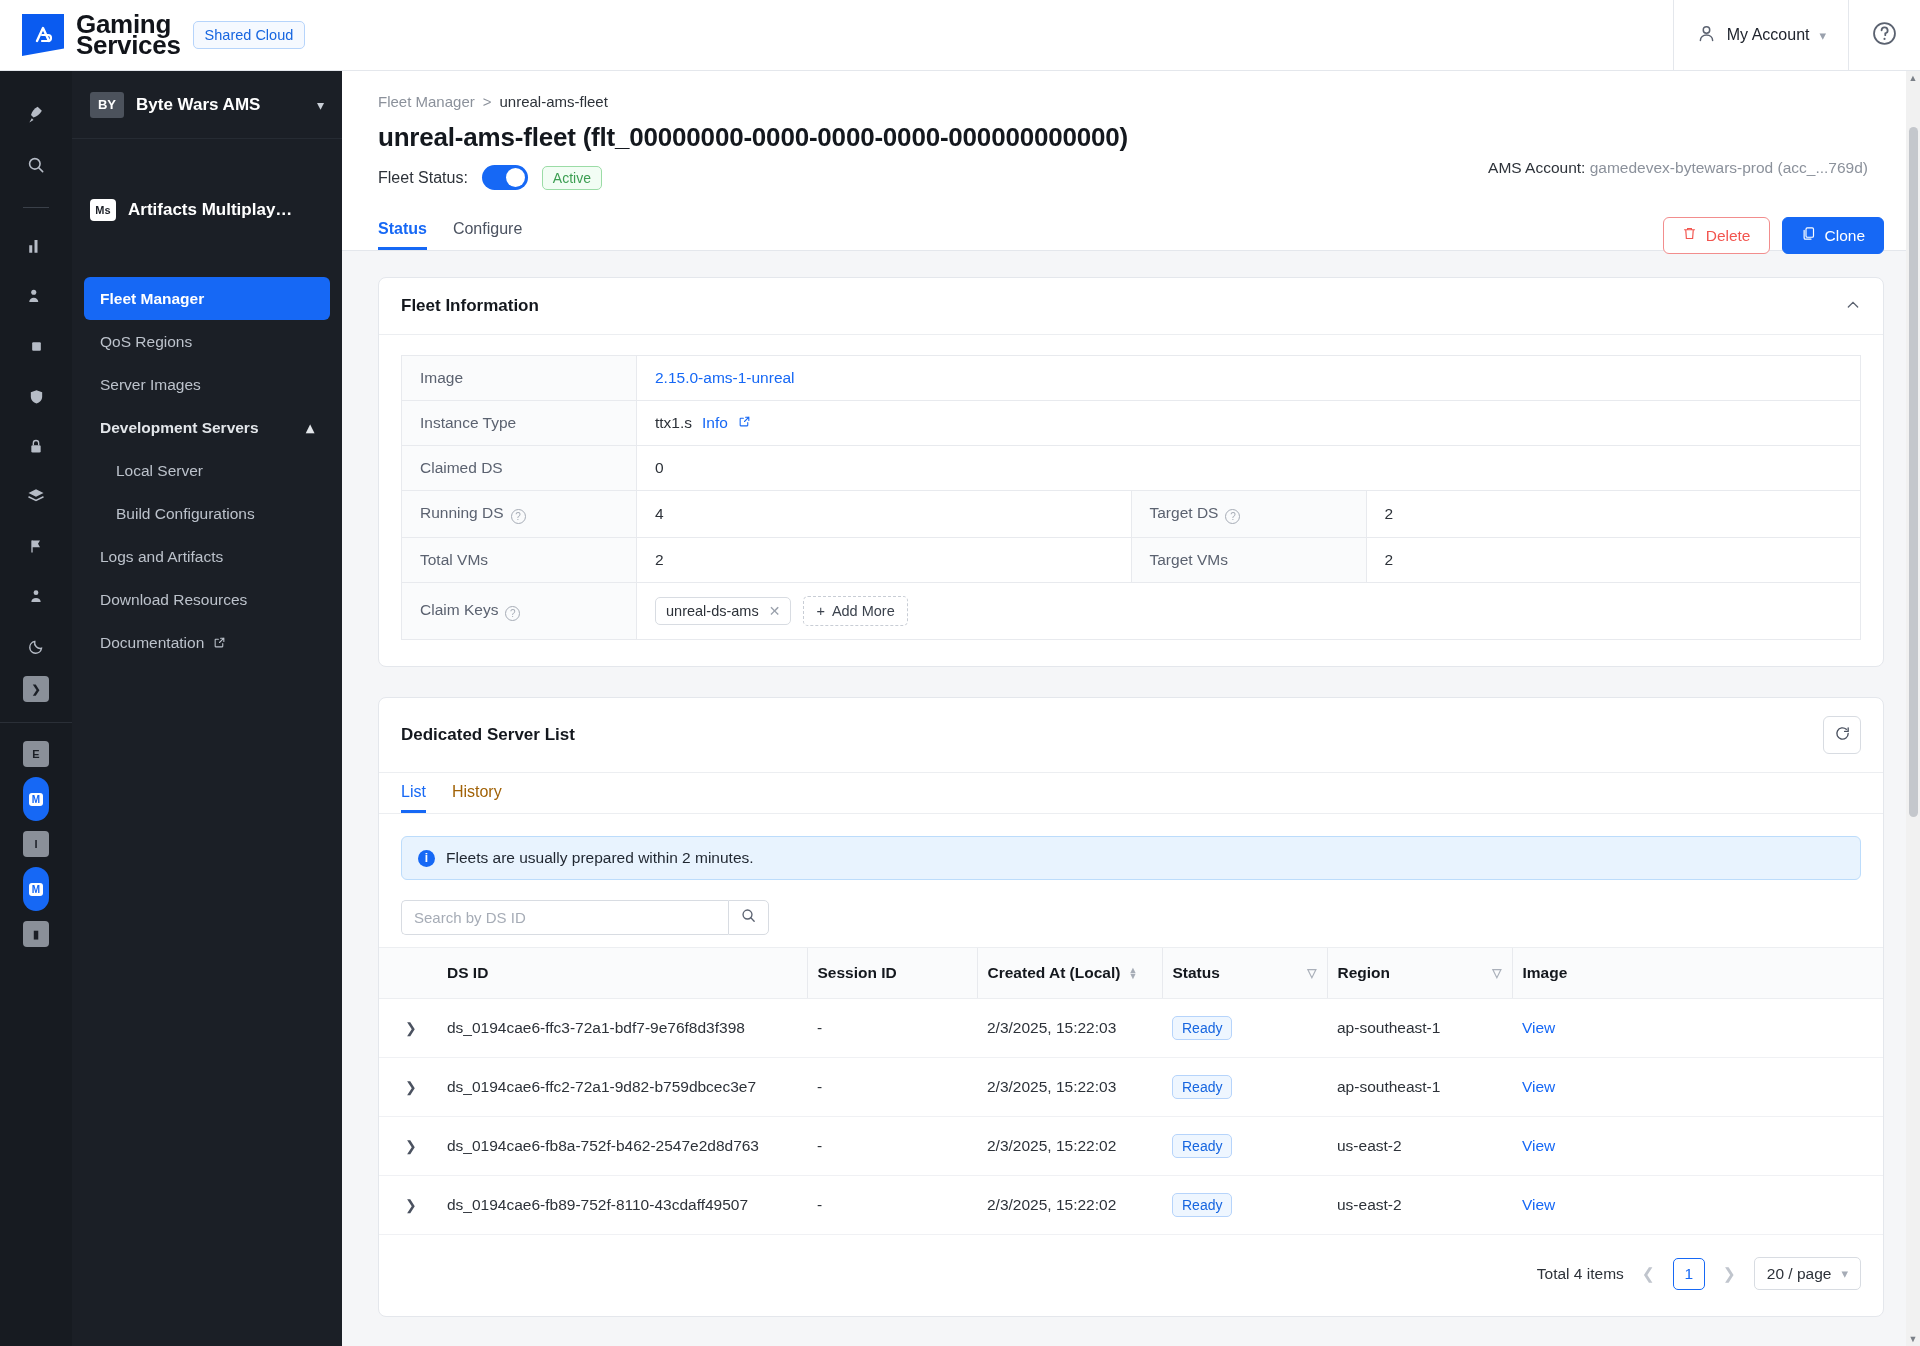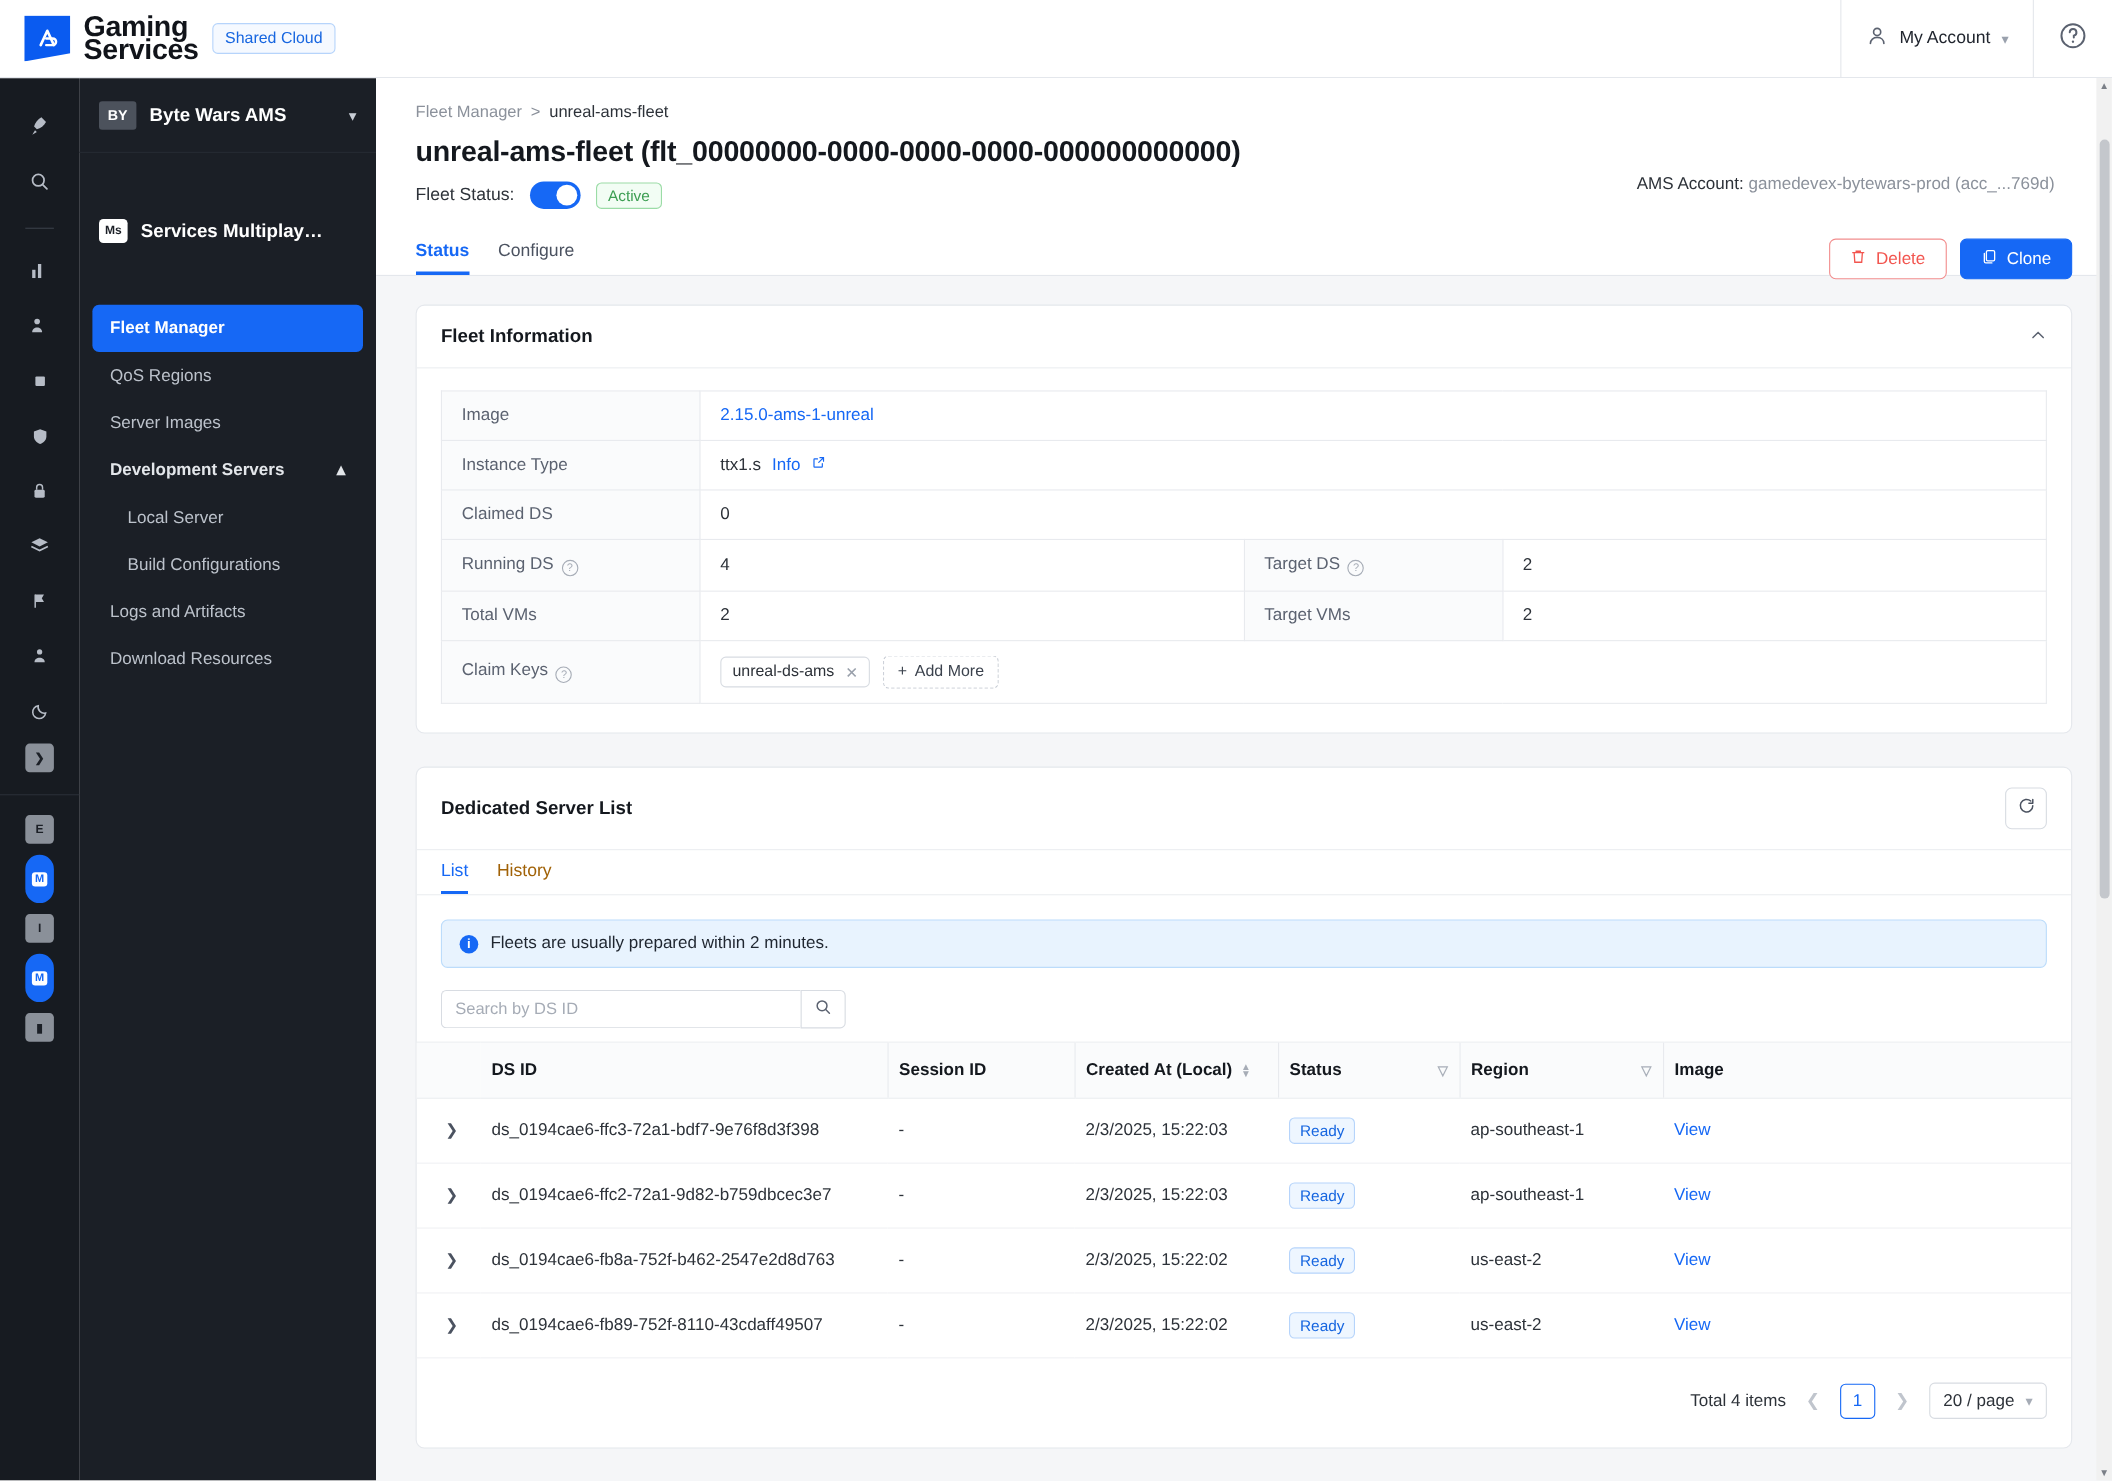--- a/index.html
+++ b/index.html
@@ -419,21 +419,21 @@
 
   <div class="sidebar">
     <div class="org-row">
       <div class="org-badge">BY</div>
       <div class="org-name">Byte Wars AMS</div>
       <div class="org-caret">▾</div>
     </div>
 
     <div class="nav-head">
       <div class="ms-badge">Ms</div>
-      <div class="nav-head-text">Services Multiplay…</div>
+      <div class="nav-head-text">Artifacts Multiplay…</div>
     </div>
 
     <div class="nav-list">
       <div class="nav-item active">
         <span>Fleet Manager</span>
       </div>
       <div class="nav-item">
         <span>QoS Regions</span>
       </div>
       <div class="nav-item">
@@ -447,20 +447,28 @@
         <span>Local Server</span>
       </div>
       <div class="nav-item sub">
         <span>Build Configurations</span>
       </div>
       <div class="nav-item">
         <span>Logs and Artifacts</span>
       </div>
       <div class="nav-item">
         <span>Download Resources</span>
+      </div>
+      <div class="nav-item">
+        <span>Documentation</span>
+        <span class="ext">
+          <svg width="13" height="13" viewBox="0 0 24 24" fill="none" stroke="#bcc2cb" stroke-width="2">
+            <path d="M14 4h6v6M20 4l-8 8M18 14v5a1 1 0 0 1-1 1H5a1 1 0 0 1-1-1V7a1 1 0 0 1 1-1h5" stroke-linecap="round"></path>
+          </svg>
+        </span>
       </div>
     </div>
   </div>
 
   <div class="main">
 
     <div class="main-head">
       <div class="crumbs">
         <a>Fleet Manager</a>
         <span>&gt;</span>

